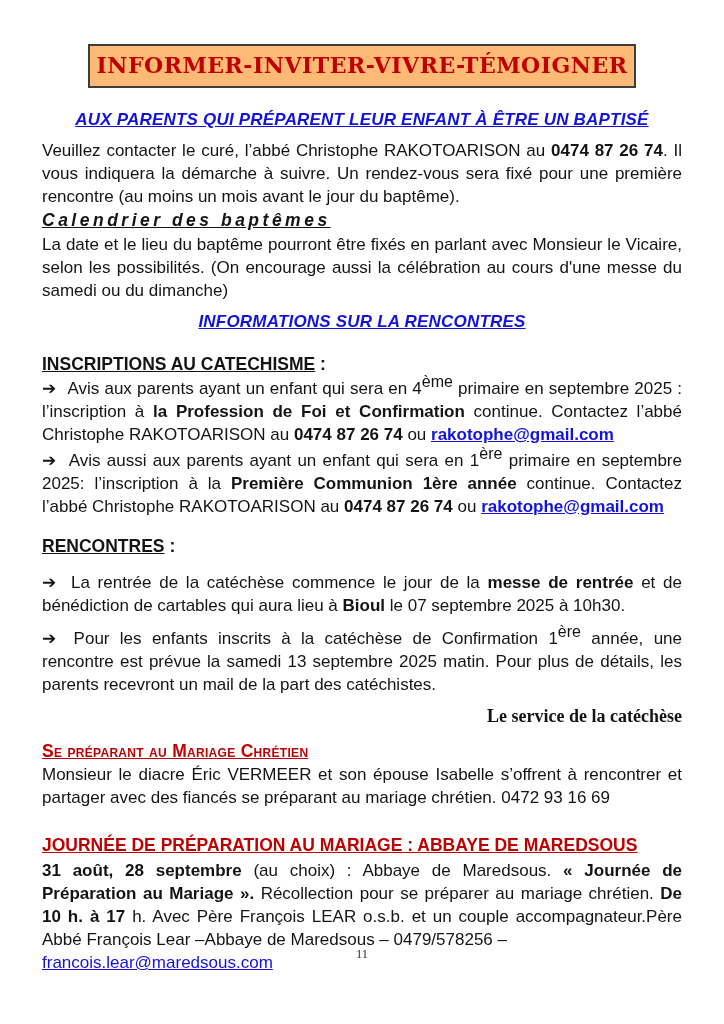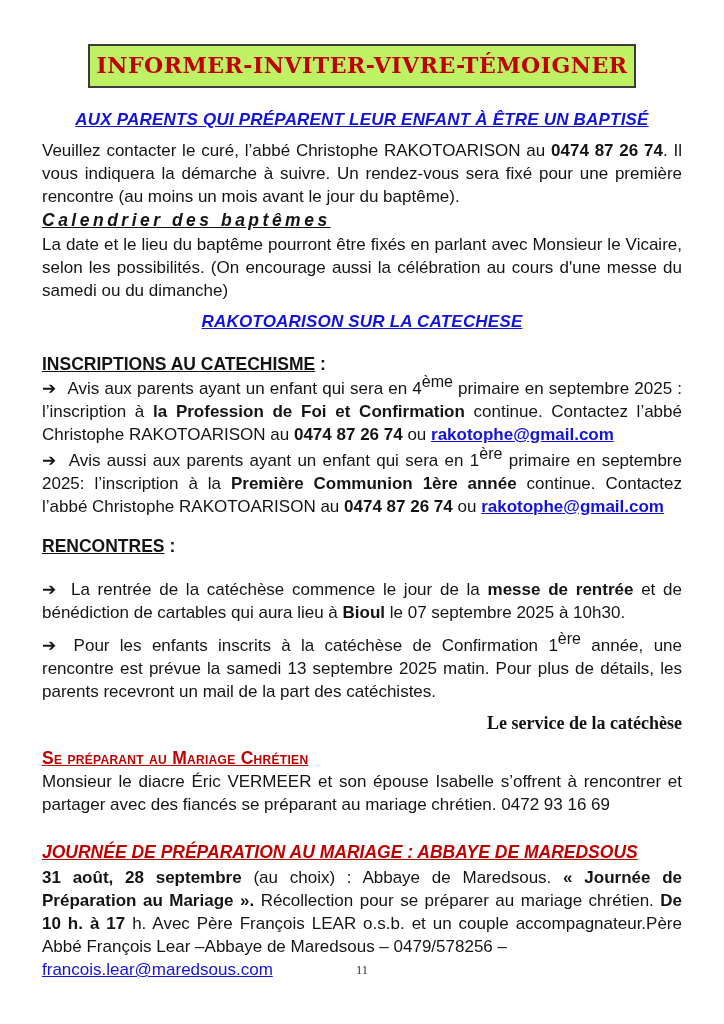--- a/index.html
+++ b/index.html
@@ -16,21 +16,21 @@
     width: 724px; height: 1024px;
     padding: 44px 42px 0;
   }
   
   .banner {
     width: 548px;
     margin: 0 auto 22px;
     border: 2px solid #3c3c3c;
     text-align: center;
     padding: 6px 4px 8px;
-    background: #bef264;
+    background: #fdba74;
   }
   .banner-title {
     font-family: "DejaVu Serif", "Liberation Serif", serif;
     font-weight: bold;
     font-size: 22px;
     color: var(--red, #c00000);
     letter-spacing: 0.5px;
     white-space: nowrap;
   }
   
@@ -60,52 +60,51 @@
     font-variant: small-caps;
     font-weight: bold;
     font-size: 17.5px;
     letter-spacing: 0.3px;
   }
   .h-wrap-sc { margin: 12px 0 0; line-height: 23px; }
   .h-red {
     color: var(--red, #c00000);
     font-weight: bold;
     font-size: 17.5px;
-    font-style: italic;
   }
   .h-wrap-red { margin: 24px 0 1px; line-height: 24px; }
   
   p.body {
     font-size: 17px;
     line-height: 23px;
     margin: 0;
     text-align: justify;
   }
   p.mt1 { margin-top: 1px; }
   p.mt3 { margin-top: 3px; }
   p.mt10 { margin-top: 10px; }
-  p.mt13 { margin-top: 20px; }
+  p.mt13 { margin-top: 13px; }
   .b { font-weight: bold; }
   sup { font-size: 16px; line-height: 0; }
   a.link { color: var(--blue, #1212e0); text-decoration: underline; cursor: pointer; }
   a.link.b { font-weight: bold; }
   [data-name="arrow-bullet-icon"] { padding-right: 7px; }
   
   .signature {
     font-family: "Liberation Serif", serif;
     font-weight: bold;
     font-size: 18px;
     text-align: right;
     margin: 8px 0 0;
     line-height: 24px;
   }
   
   .page-num {
     position: absolute;
-    bottom: 46px; left: 0; right: 0;
+    bottom: 62px; left: 0; right: 0;
     text-align: center;
     font-family: "Liberation Serif", serif;
     font-size: 12.5px;
     color: #333;
   }
 </style>
 </head>
 <body style="--red: #c00000; --blue: #1212e0; --text: #141414;">
 
 <div class="page" data-name="document-page">
@@ -120,21 +119,21 @@
 
   <p class="body" data-name="bapteme-intro-paragraph"><span data-name="text-run">Veuillez contacter le curé, l’abbé Christophe RAKOTOARISON au </span><span class="b" data-name="text-run">0474 87 26 74</span><span data-name="text-run">. Il vous indiquera la démarche à suivre. Un rendez-vous sera fixé pour une première rencontre (au moins un mois avant le jour du baptême).</span></p>
 
   <div class="cal-line" data-name="calendrier-heading">
     <span class="cal" data-name="calendrier-heading-text">Calendrier des baptêmes</span>
   </div>
 
   <p class="body" data-name="calendrier-paragraph"><span data-name="text-run">La date et le lieu du baptême pourront être fixés en parlant avec Monsieur le Vicaire, selon les possibilités. (On encourage aussi la célébration au cours d'une messe du samedi ou du dimanche)</span></p>
 
   <div class="center h-wrap-2" data-name="catechese-section-heading">
-    <span class="h-blue u" data-name="catechese-heading-text">RAKOTOARISON SUR LA CATECHESE</span>
+    <span class="h-blue u" data-name="catechese-heading-text">INFORMATIONS SUR LA RENCONTRES</span>
   </div>
 
   <h3 class="h-black" data-name="inscriptions-heading"><span class="u" data-name="inscriptions-heading-text">INSCRIPTIONS AU CATECHISME</span><span data-name="inscriptions-heading-colon"> :</span></h3>
 
   <p class="body mt1" data-name="avis-quatrieme-paragraph"><span data-name="arrow-bullet-icon">➔</span><span data-name="text-run"> Avis aux parents ayant un enfant qui sera en 4</span><sup data-name="text-run">ème</sup><span data-name="text-run"> primaire en septembre 2025 : l’inscription à </span><span class="b" data-name="text-run">la Profession de Foi et Confirmation</span><span data-name="text-run"> continue. Contactez l’abbé Christophe RAKOTOARISON au </span><span class="b" data-name="text-run">0474 87 26 74</span><span data-name="text-run"> ou </span><a href="#" class="link b" data-name="rakotophe-email-link">rakotophe@gmail.com</a></p>
 
   <p class="body mt3" data-name="avis-premiere-paragraph"><span data-name="arrow-bullet-icon">➔</span><span data-name="text-run"> Avis aussi aux parents ayant un enfant qui sera en 1</span><sup data-name="text-run">ère</sup><span data-name="text-run"> primaire en septembre 2025: l’inscription à la </span><span class="b" data-name="text-run">Première Communion 1ère année</span><span data-name="text-run"> continue. Contactez l’abbé Christophe RAKOTOARISON au </span><span class="b" data-name="text-run">0474 87 26 74</span><span data-name="text-run"> ou </span><a href="#" class="link b" data-name="rakotophe-email-link">rakotophe@gmail.com</a></p>
 
   <h3 class="h-black h-rencontres" data-name="rencontres-heading"><span class="u" data-name="rencontres-heading-text">RENCONTRES</span><span data-name="rencontres-heading-colon"> :</span></h3>
 

